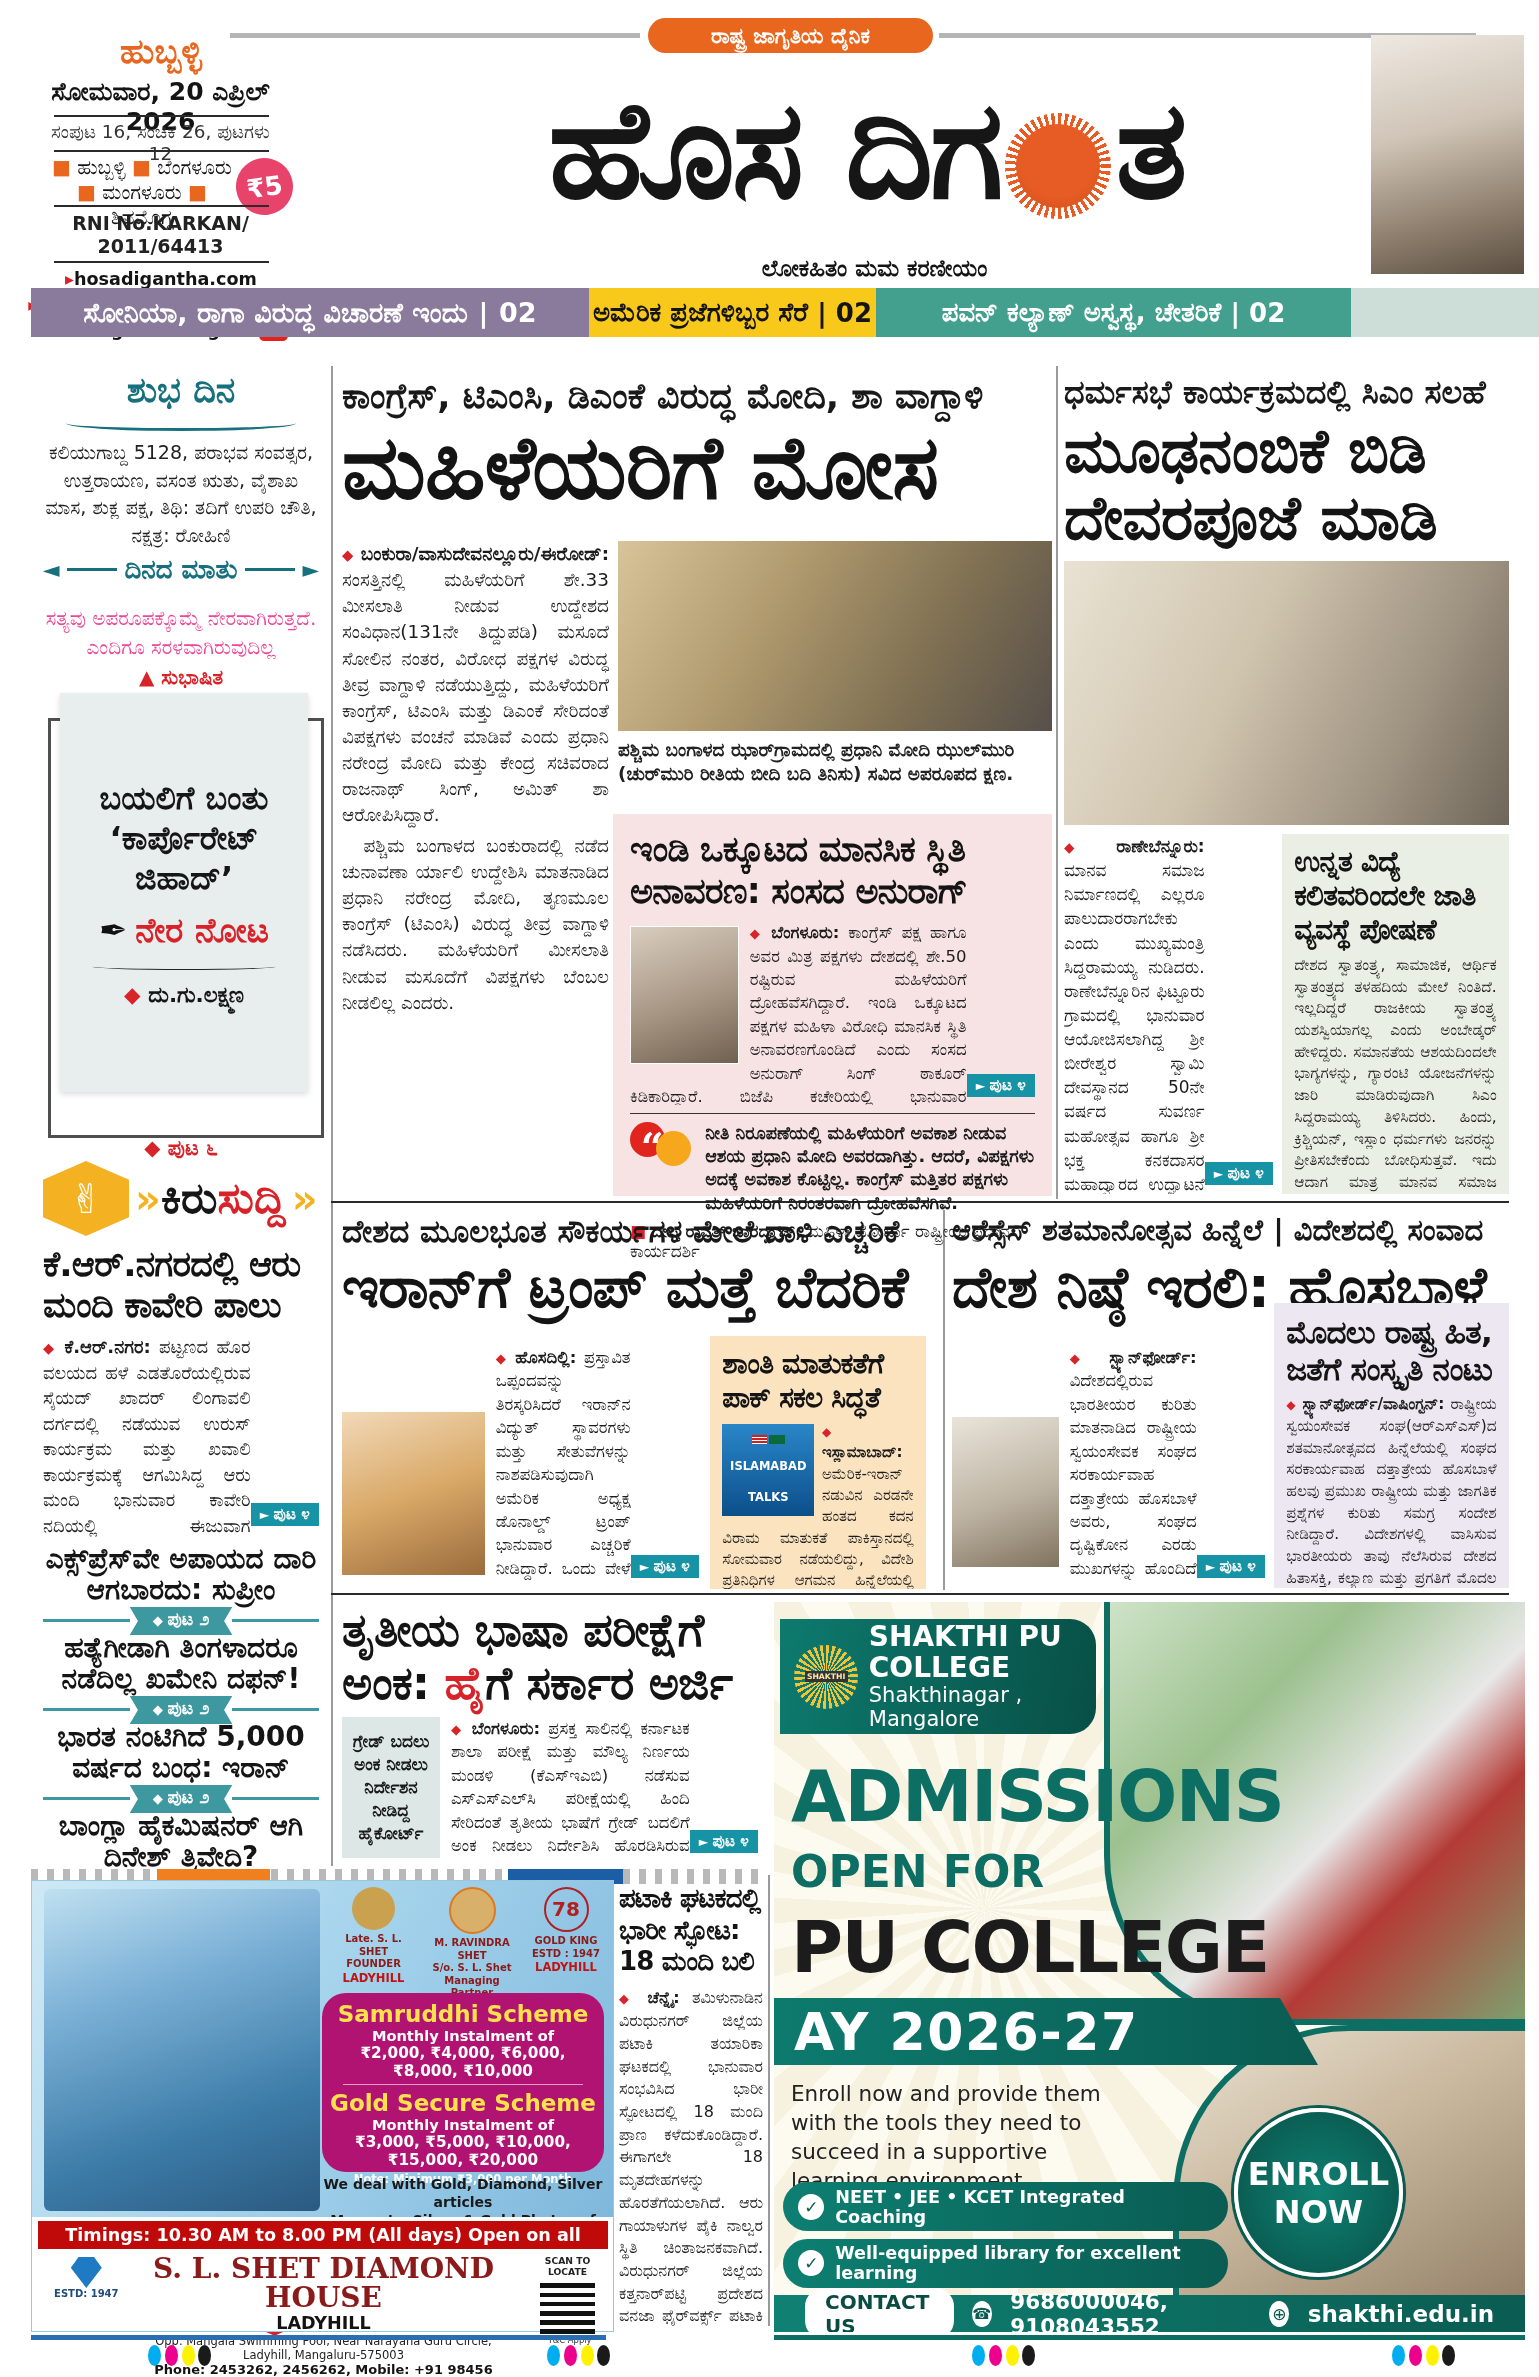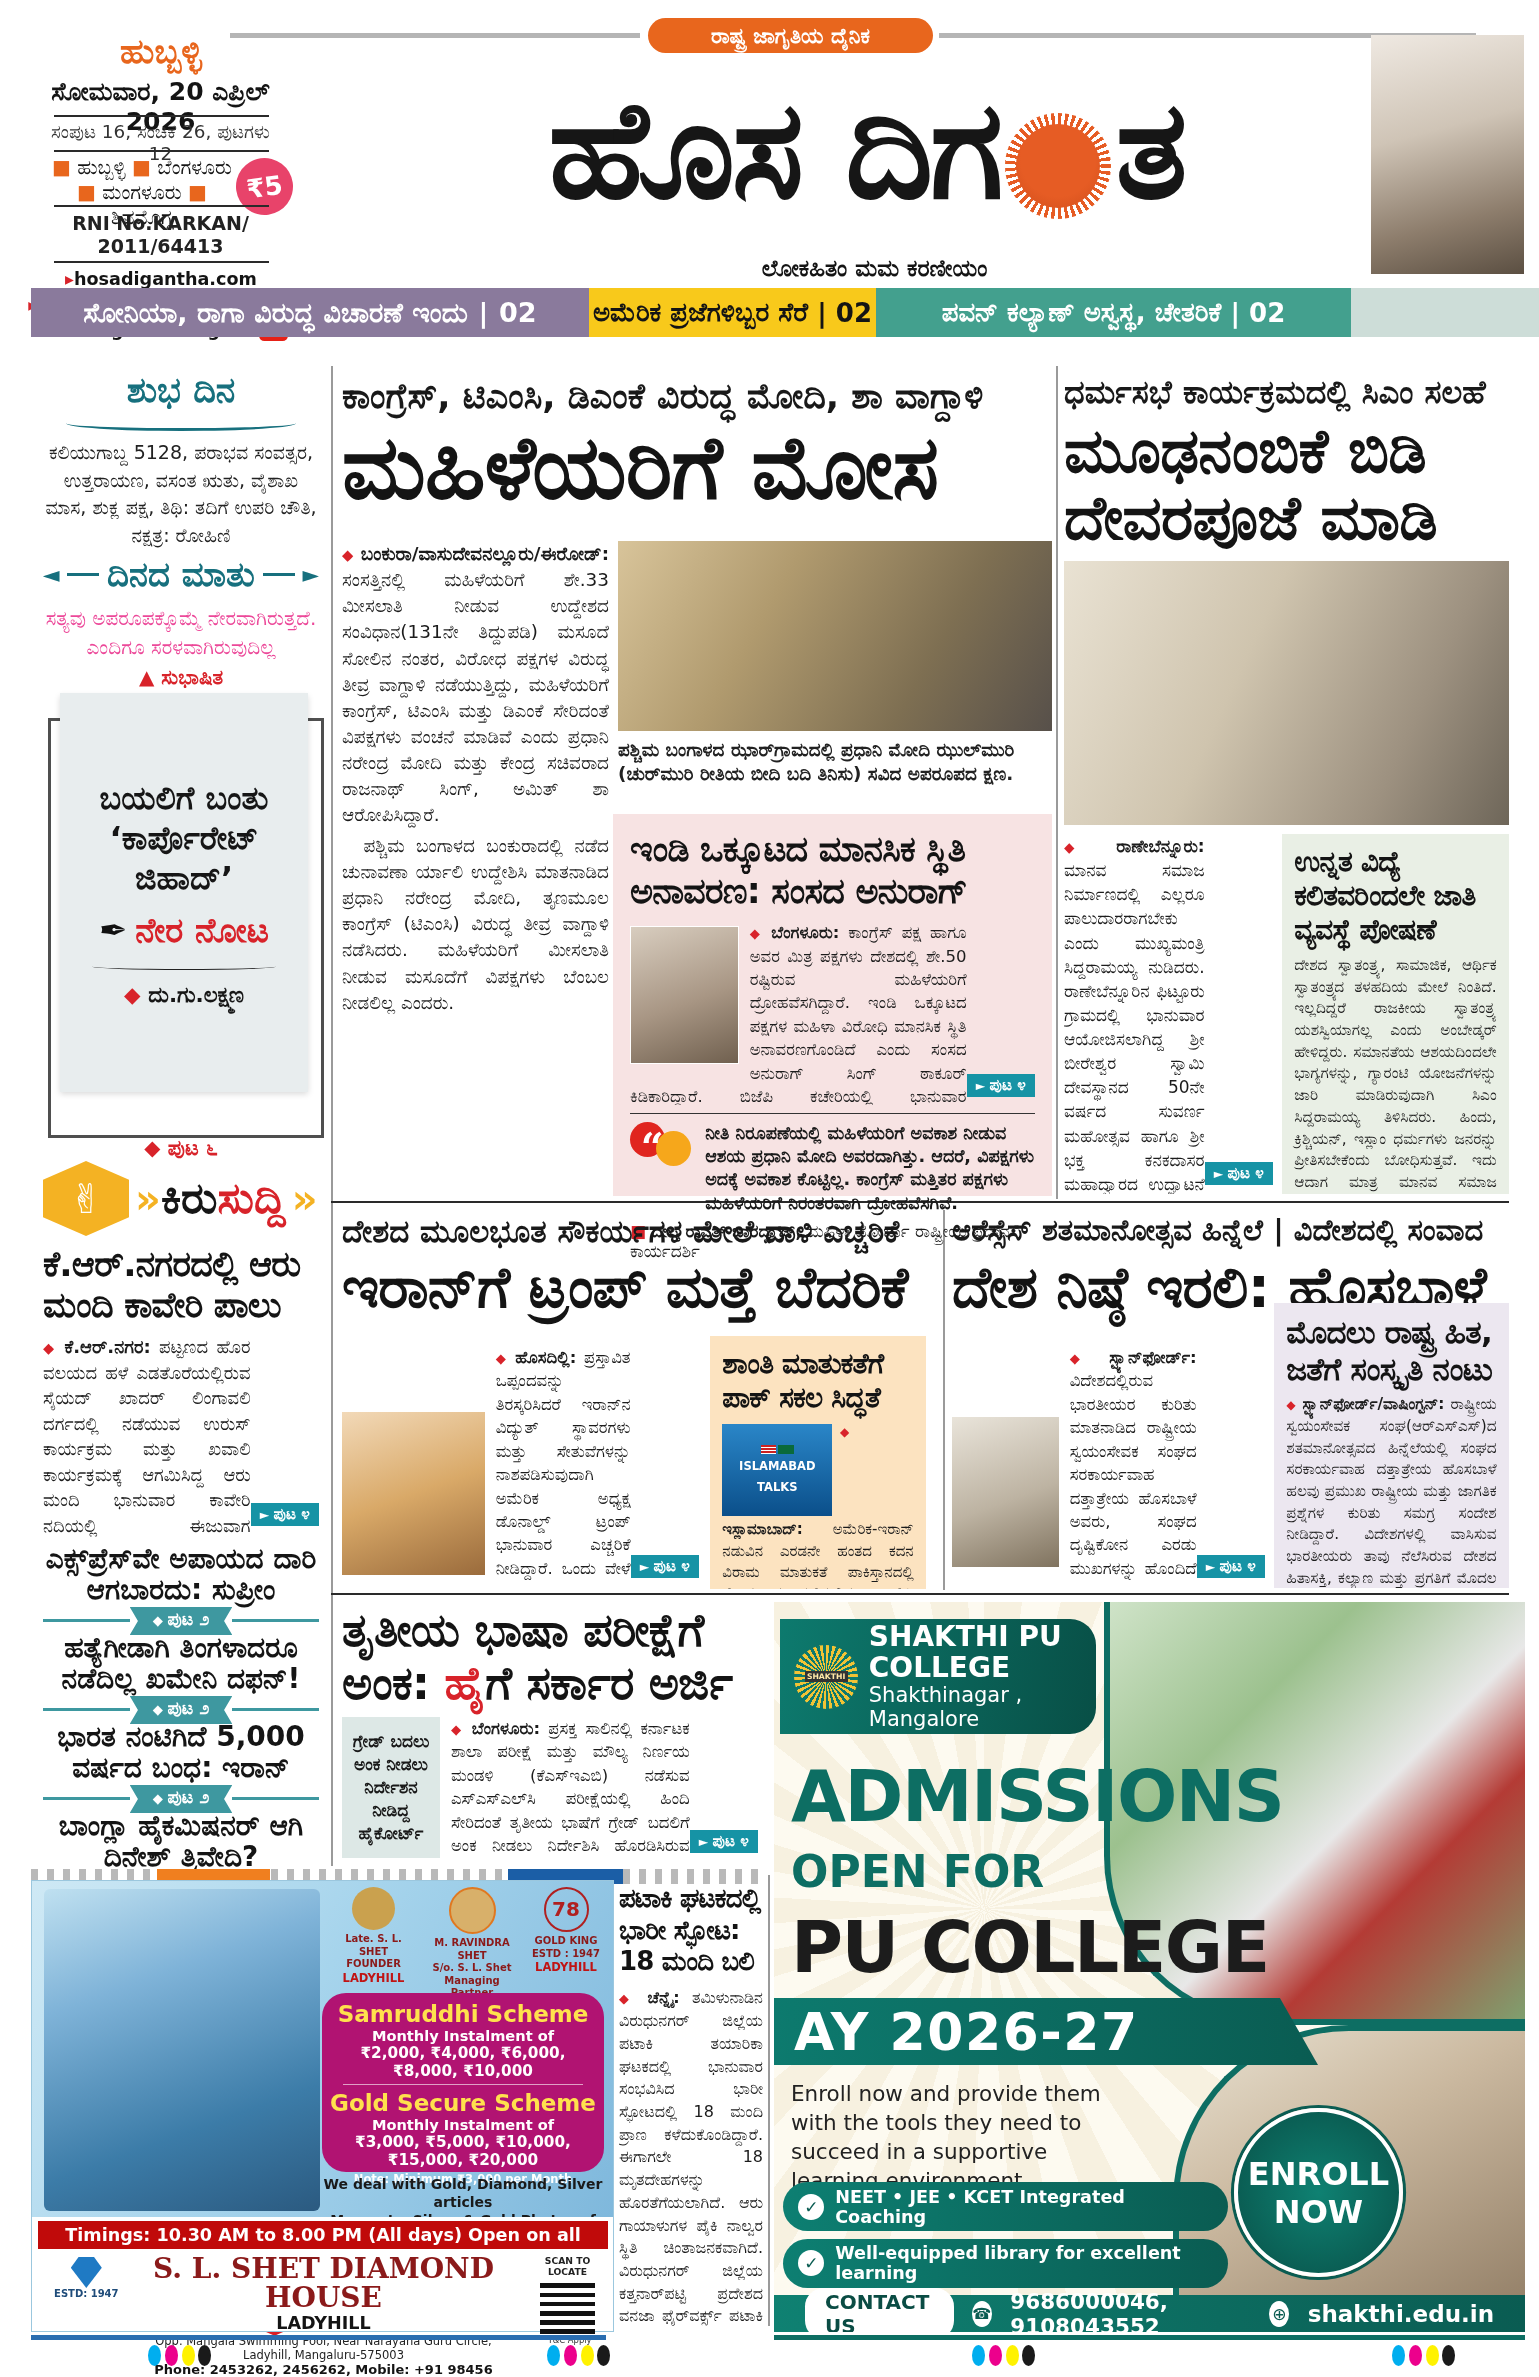--- a/index.html
+++ b/index.html
@@ -127,21 +127,21 @@
   <div class="abs rule" style="left:331px;top:1201px;width:1178px;height:2.3px;"></div>
   <div class="abs rule" style="left:331px;top:1593px;width:1178px;height:2.3px;"></div>
 
   <div class="abs teal b c" style="left:43px;top:370px;width:276px;font-size:35px;">ಶುಭ ದಿನ</div>
   <div class="abs" style="left:66px;top:416px;width:230px;height:12.3px;border-bottom:3.1px solid #17707e;border-radius:0 0 50% 50%;"></div>
   <div class="abs c" style="left:43px;top:439px;width:276px;font-size:19px;line-height:1.45;color:#222;">ಕಲಿಯುಗಾಬ್ದ 5128, ಪರಾಭವ ಸಂವತ್ಸರ, ಉತ್ತರಾಯಣ, ವಸಂತ ಋತು, ವೈಶಾಖ ಮಾಸ, ಶುಕ್ಲ ಪಕ್ಷ, ತಿಥಿ: ತದಿಗೆ ಉಪರಿ ಚೌತಿ, ನಕ್ಷತ್ರ: ರೋಹಿಣಿ</div>
 
   <div class="abs" style="left:43px;top:554px;width:276px;display:flex;align-items:center;gap:7.7px;">
     <span style="color:#17707e;font-size:21.5px;">◄</span>
     <span style="flex:1;height:2.3px;background:#17707e;"></span>
-    <span class="teal b" style="font-size:34px;">ದಿನದ ಮಾತು</span>
+    <span class="teal b" style="font-size:26px;">ದಿನದ ಮಾತು</span>
     <span style="flex:1;height:2.3px;background:#17707e;"></span>
     <span style="color:#17707e;font-size:21.5px;">►</span>
   </div>
   <div class="abs c" style="left:43px;top:604px;width:276px;font-size:20px;line-height:1.45;color:#ec4899;text-align:center;">ಸತ್ಯವು ಅಪರೂಪಕ್ಕೊಮ್ಮೆ ನೇರವಾಗಿರುತ್ತದೆ. ಎಂದಿಗೂ ಸರಳವಾಗಿರುವುದಿಲ್ಲ</div>
   <div class="abs b c red" style="left:43px;top:665px;width:276px;font-size:20px;">▲ <span>ಸುಭಾಷಿತ</span></div>
 
   <div class="abs" style="left:48px;top:718px;width:270px;height:414px;border:3.8px solid #4f4f4f;"></div>
   <div class="abs" style="left:60px;top:693px;width:248px;height:399px;background:#e8edee;box-shadow:0 3.1px 6.1px rgba(0,0,0,.15);
               display:flex;flex-direction:column;align-items:center;justify-content:center;gap:12.3px;padding:7.7px;box-sizing:border-box;">
     <div class="c b" style="font-size:32px;line-height:1.25;color:#161616;">ಬಯಲಿಗೆ ಬಂತು ‘ಕಾರ್ಪೊರೇಟ್ ಜಿಹಾದ್’</div>
@@ -287,21 +287,21 @@
     <span class="portrait" style="float:left;width:143px;height:163px;margin:66px 10.7px 4.6px 0;background:linear-gradient(160deg,#f2d9b8 0%,#d9a968 50%,#9a6b3c 100%);"></span>
     <span class="pg" style="margin-top:209px;">ಪುಟ ೪</span>
     <span class="dl">ಹೊಸದಿಲ್ಲಿ:</span>
     <span>ಪ್ರಸ್ತಾವಿತ ಒಪ್ಪಂದವನ್ನು ತಿರಸ್ಕರಿಸಿದರೆ ಇರಾನ್‌ನ ವಿದ್ಯುತ್ ಸ್ಥಾವರಗಳು ಮತ್ತು ಸೇತುವೆಗಳನ್ನು ನಾಶಪಡಿಸುವುದಾಗಿ ಅಮೆರಿಕ ಅಧ್ಯಕ್ಷ ಡೊನಾಲ್ಡ್ ಟ್ರಂಪ್ ಭಾನುವಾರ ಎಚ್ಚರಿಕೆ ನೀಡಿದ್ದಾರೆ. ಒಂದು ವೇಳೆ ಅತ್ಯಂತ ನ್ಯಾಯಯುತ ಮತ್ತು ಸಮಂಜಸ ಒಪ್ಪಂದವನ್ನು ಒಪ್ಪಿಕೊಳ್ಳದಿದ್ದರೆ, ಇನ್ನು ಮುಂದೆ ನಾನು ಸಭ್ಯನಾಗಿ ಇರುವುದಿಲ್ಲ ಎಂದು ಟ್ರಂಪ್ ಹೇಳಿದ್ದಾರೆ. ಟೆಹ್ರಾನ್ ಪ್ರಸ್ತುತ ಮಾತುಕತೆಯ ನಿಯಮಗಳನ್ನು ಒಪ್ಪಿಕೊಳ್ಳದಿದ್ದರೆ ಇರಾನ್ ವಿರುದ್ಧ ಭೀಕರ ದಾಳಿ ನಡೆಸುತ್ತೇವೆ. ಹಾರ್ಮುಜ್ ಜಲಸಂಧಿಯಲ್ಲಿ ಫ್ರೆಂಚ್ ಮತ್ತು ಯುಕೆ ಹಡಗುಗಳ ಮೇಲೆ ಗುಂಡು ಹಾರಿಸುವ ಮೂಲಕ ಇರಾನ್ ಕದನ ವಿರಾಮ ಒಪ್ಪಂದ ಉಲ್ಲಂಘಿಸಿದೆ ಎಂದು ಅವರು ಹೇಳಿದರು. ಯುಎಸ್ ಪ್ರತಿನಿಧಿಗಳು ಮುಂದಿನ ಮಾತುಕತೆಗಾಗಿ ಪಾಕಿಸ್ತಾನದ ಇಸ್ಲಾಮಾಬಾದ್‌ಗೆ ತಲುಪುವುದು ನಿಗದಿಯಾಗಿದೆ.</span>
     
     
   </div>
   <div class="abs" style="left:710px;top:1336px;width:216px;height:253px;background:#fce3c0;padding:10.7px 12.3px;box-sizing:border-box;overflow:hidden;">
     <div class="hl" style="font-size:28px;line-height:1.22;">ಶಾಂತಿ ಮಾತುಕತೆಗೆ ಪಾಕ್ ಸಕಲ ಸಿದ್ಧತೆ</div>
     <div class="bt" style="font-size:15px;margin-top:6.1px;">
-      <span style="float:left;width:110px;height:92px;margin:3.1px 7.7px 3.1px 0;background:linear-gradient(#2a86c8,#0b4f8a);display:flex;flex-direction:column;align-items:center;justify-content:center;color:#fff;font-weight:bold;font-size:11.5px;gap:4px;">
+      <span style="float:left;width:92px;height:92px;margin:3.1px 7.7px 3.1px 0;background:linear-gradient(#2a86c8,#0b4f8a);display:flex;flex-direction:column;align-items:center;justify-content:center;color:#fff;font-weight:bold;font-size:11.5px;gap:14px;">
         <span style="display:flex;gap:2.3px;">
           <span style="width:15.3px;height:9.2px;background:repeating-linear-gradient(#c22 0 1.5px,#fff 1.5px 3.1px);display:inline-block;"></span>
           <span style="width:15.3px;height:9.2px;background:#0a6a3b;display:inline-block;"></span>
         </span>
         <span>ISLAMABAD</span>
         <span>TALKS</span>
       </span>
       <span class="dl">ಇಸ್ಲಾಮಾಬಾದ್:</span>
       <span>ಅಮೆರಿಕ-ಇರಾನ್ ನಡುವಿನ ಎರಡನೇ ಹಂತದ ಕದನ ವಿರಾಮ ಮಾತುಕತೆ ಪಾಕಿಸ್ತಾನದಲ್ಲಿ ಸೋಮವಾರ ನಡೆಯಲಿದ್ದು, ವಿದೇಶಿ ಪ್ರತಿನಿಧಿಗಳ ಆಗಮನ ಹಿನ್ನೆಲೆಯಲ್ಲಿ ಪಾಕಿಸ್ತಾನ ಕಠಿಣ ಭದ್ರತಾ ಕ್ರಮಗಳನ್ನು ಜಾರಿಗೊಳಿಸಿದೆ ಎಂದು ಅಧಿಕಾರಿಗಳು ಭಾನುವಾರ ತಿಳಿಸಿದ್ದಾರೆ.</span>
       

